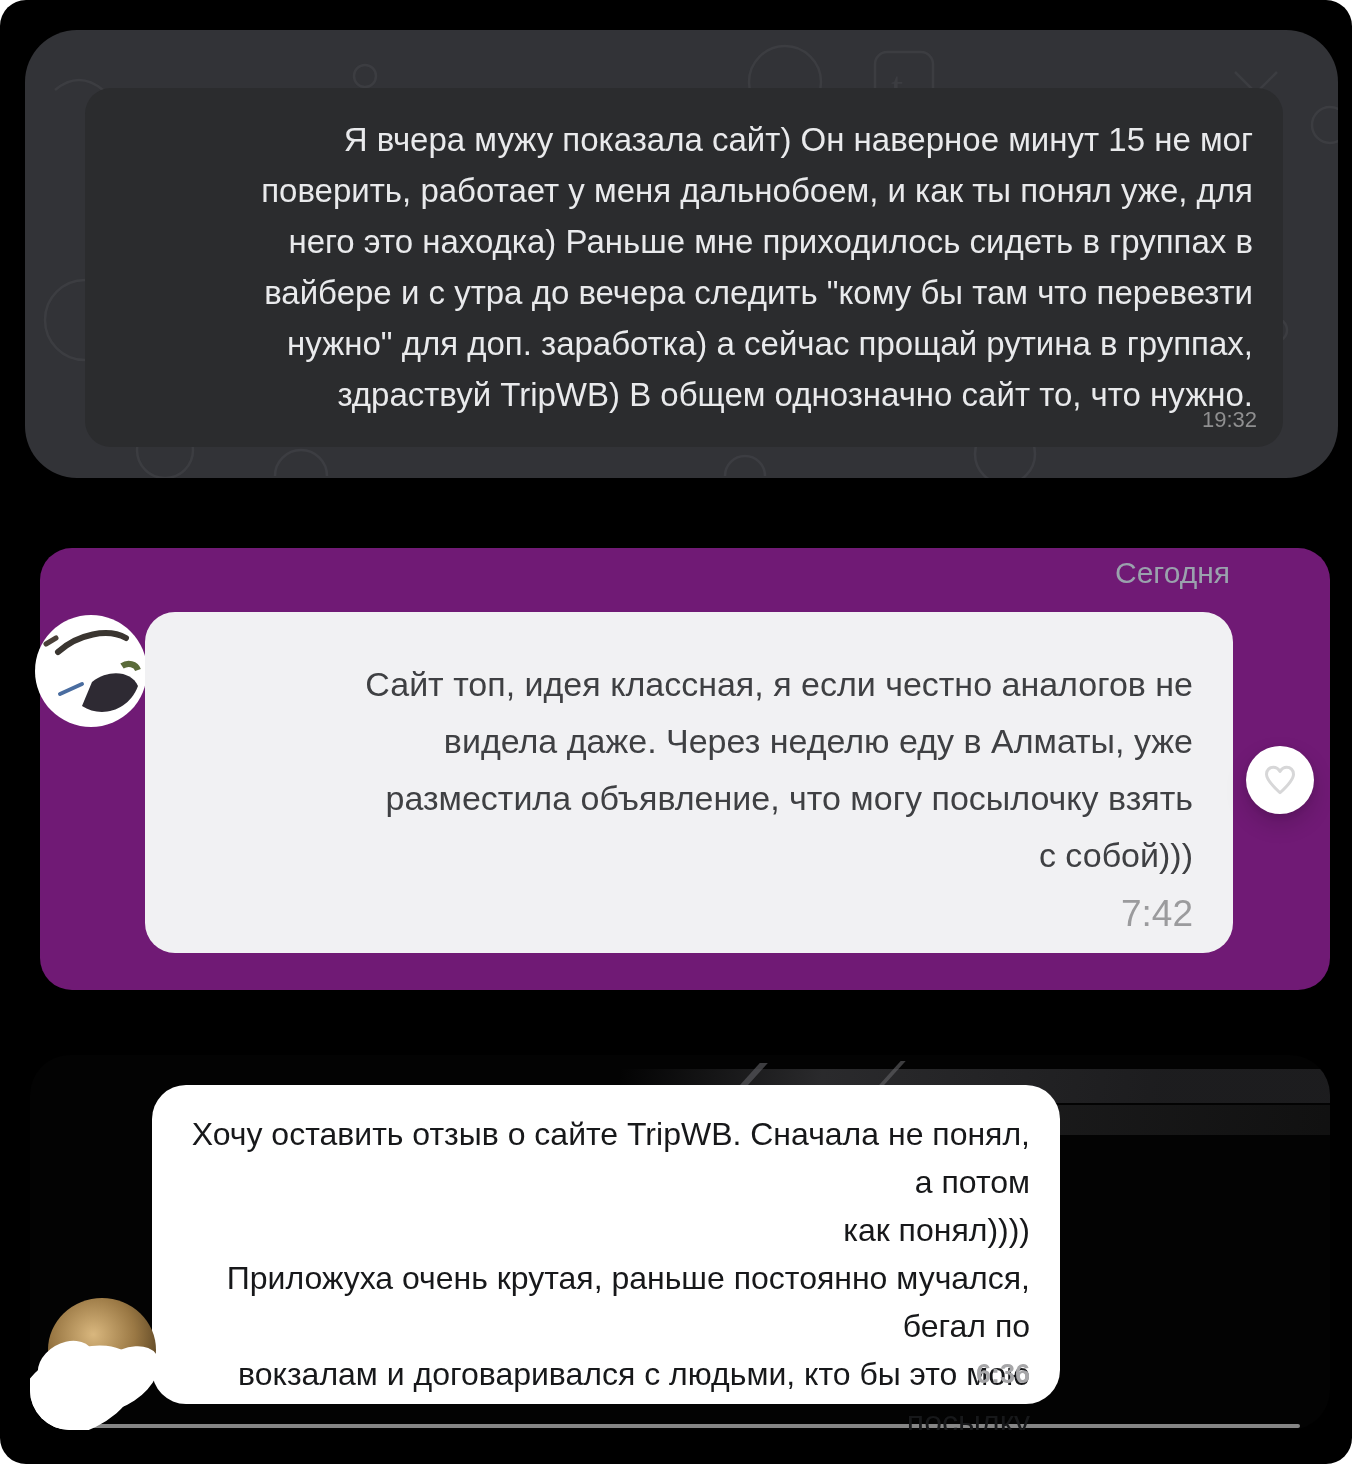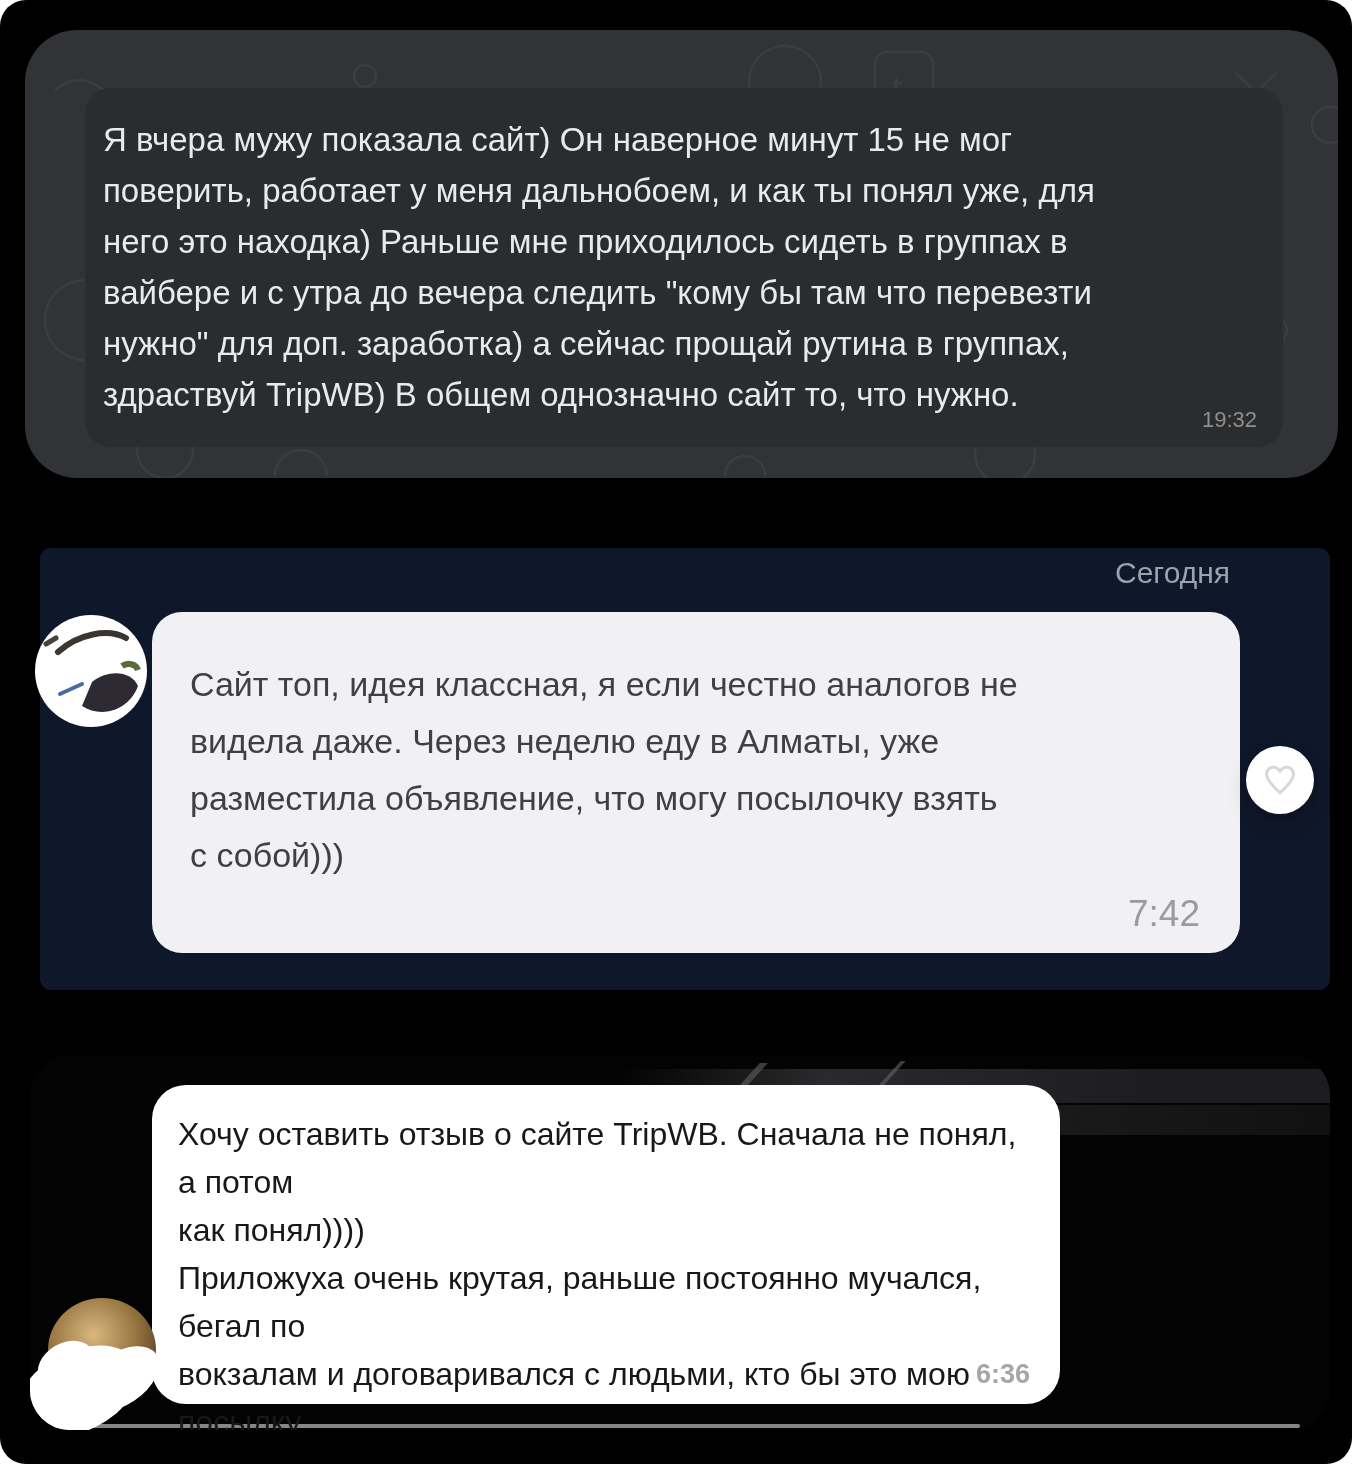--- a/index.html
+++ b/index.html
@@ -1,19 +1,20 @@
 <!DOCTYPE html>
 <html><head>
 <meta charset="utf-8">
 <style>
   html,body{margin:0;padding:0;background:#ffffff;}
   .canvas{
     position:relative;width:1352px;height:1464px;background:#000;
     border-radius:26px;overflow:hidden;
     font-family:"Liberation Sans","DejaVu Sans",sans-serif;
+    text-align:right;
   }
   
   .tg-panel{
     position:absolute;left:25px;top:30px;width:1313px;height:448px;
     background:#323337;border-radius:52px;overflow:hidden;
   }
   .doodles{position:absolute;left:0;top:0;width:100%;height:100%;}
   .tg-bubble{
     position:absolute;left:60px;top:58px;width:1198px;height:359px;
     background:#2b2c2e;border-radius:26px;
@@ -22,29 +23,29 @@
     position:absolute;left:18px;top:26px;right:30px;
     color:#e9eaec;font-size:33px;line-height:51px;white-space:pre-line;
   }
   .tg-time{
     position:absolute;right:26px;bottom:14px;
     color:#8f8f90;font-size:22px;
   }
   
   .light-panel{
     position:absolute;left:40px;top:548px;width:1290px;height:442px;
-    background:#0f172a;border-radius:11px;
+    background:#701a75;border-radius:32px;
   }
   .date-header{
     position:absolute;top:8px;right:100px;
     color:#9aa2ad;font-size:30px;
   }
   .avatar-1{position:absolute;left:-6px;top:66px;width:114px;height:114px;}
   .light-bubble{
-    position:absolute;left:112px;top:64px;width:1088px;height:341px;
+    position:absolute;left:105px;top:64px;width:1088px;height:341px;
     background:#f1f1f3;border-radius:30px;
   }
   .light-text{
     position:absolute;left:38px;top:44px;right:40px;
     color:#3f4043;font-size:34px;line-height:57px;white-space:pre-line;
   }
   .light-time{
     position:absolute;right:40px;bottom:18px;
     color:#9b9b9d;font-size:37px;
   }

